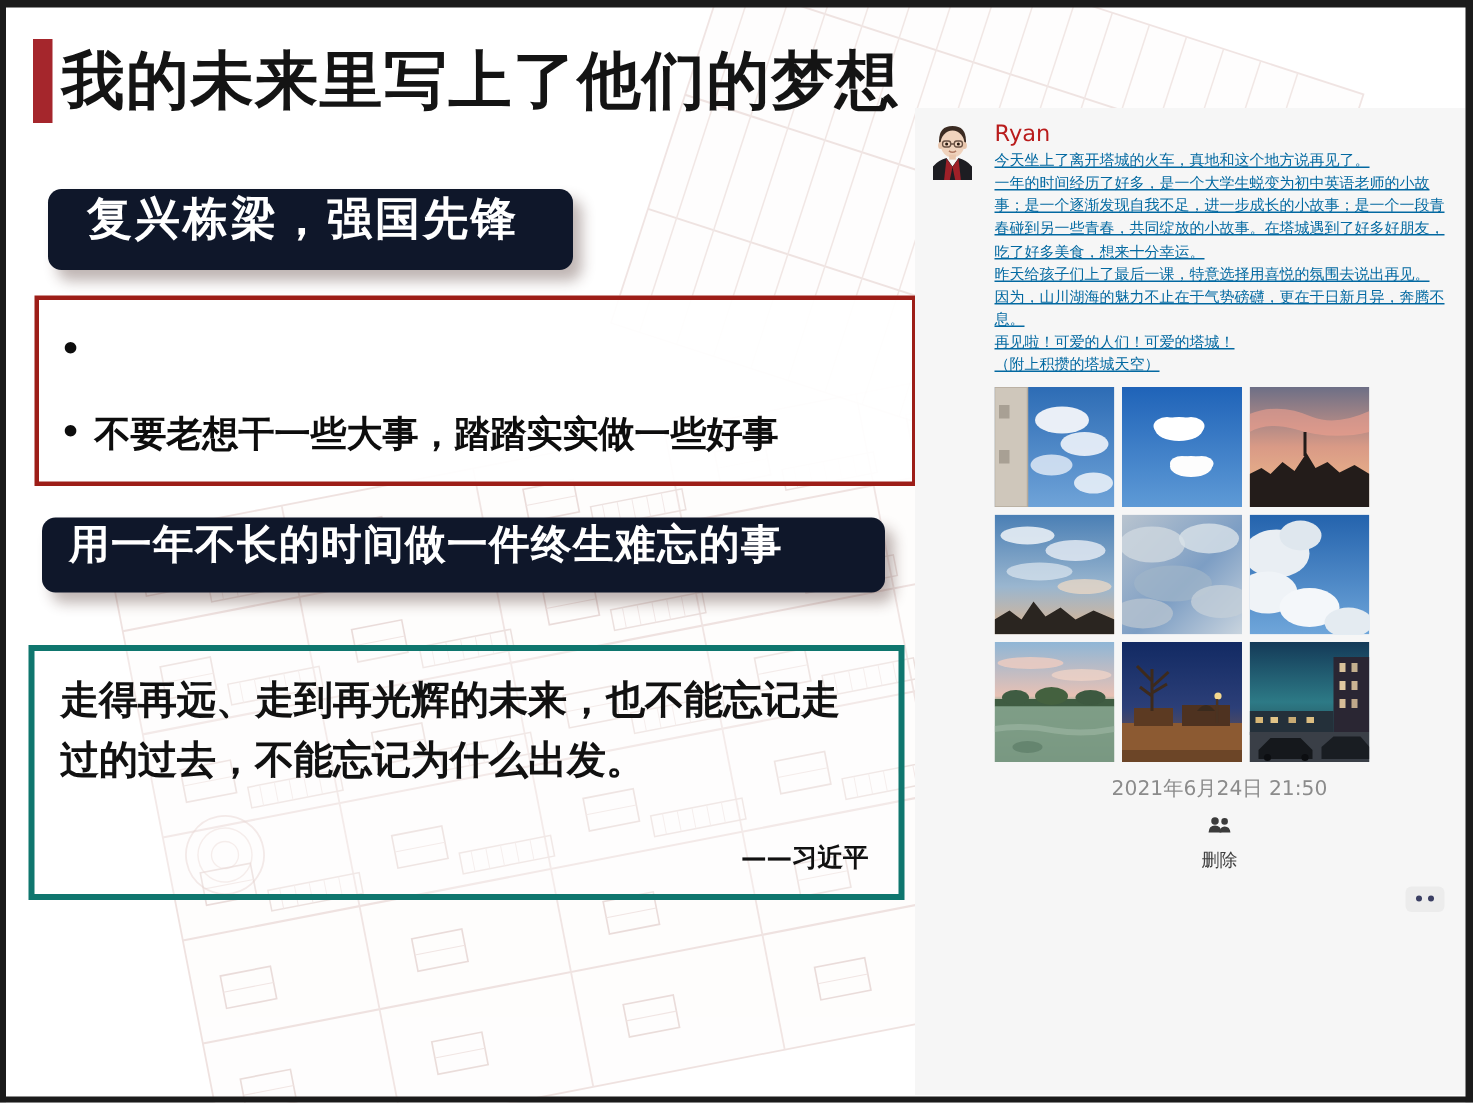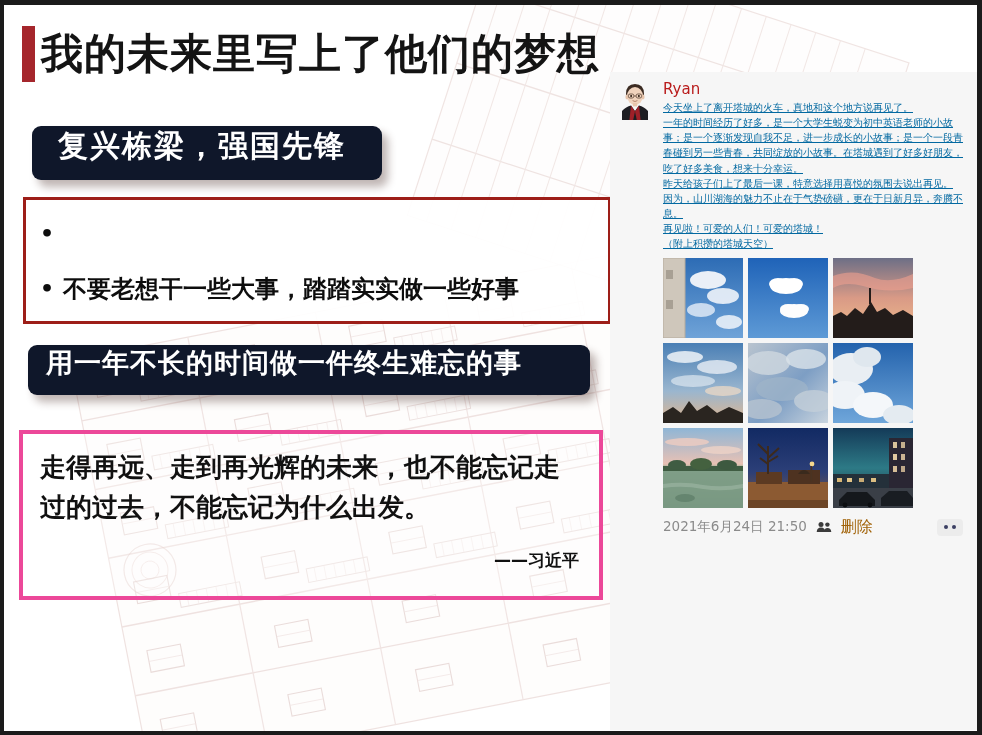--- a/index.html
+++ b/index.html
@@ -89,23 +89,23 @@
     font-family: "DejaVu Sans", "Liberation Sans", sans-serif;
   }
   .bullet-dot { font-size: 22px; line-height: 1.15; width: 10px; }
   .bullet-row:nth-child(1) { margin-top: 5px; }
   .bullet-row:nth-child(2) { margin-bottom: 9px; }
 
   
   #quote-box {
     position: absolute; left: 19px; top: 430px;
     width: 584px; height: 170px;
-    border: 4px solid #ec4899;
+    border: 4px solid #0f766e;
     background: rgba(255,255,255,0.26);
-    padding: 13px 16px 18px 17px;
+    padding: 13px 16px 7px 17px;
     display: flex; flex-direction: column; justify-content: space-between;
   }
   #quote-text {
     font-size: 26px; font-weight: 700; color: #111111;
     line-height: 1.55; letter-spacing: 0px;
     font-family: "DejaVu Sans", "Liberation Sans", sans-serif;
   }
   #quote-attribution {
     align-self: flex-end;
     font-size: 17px; font-weight: 700; color: #111111;
@@ -149,29 +149,30 @@
     gap: 5px;
   }
   .photo { width: 80px; height: 80px; overflow: hidden; position: relative; }
   .photo svg { display: block; width: 80px; height: 80px; }
 
   
   #post-footer {
     margin-top: 9px; margin-left: 47px;
     display: flex; align-items: center; gap: 9px;
     width: 300px;
+    flex-direction: column;
   }
   #post-time {
     color: #8b8b8b; font-size: 13.5px;
     font-family: "DejaVu Sans", "Liberation Sans", sans-serif;
     white-space: nowrap;
   }
   #people-icon { display: flex; align-items: center; }
   #delete-button {
-    color: #a16207; font-size: 16px; cursor: pointer;
+    color: #404040; font-size: 12px; cursor: pointer;
     font-family: Liberation Sans, sans-serif;
   }
   #more-button {
     margin-left: auto;
     width: 26px; height: 17px; border-radius: 4px;
     background: #ececec;
     display: flex; align-items: center; justify-content: center; gap: 4px;
     cursor: pointer;
   }
   #more-button i { width: 4px; height: 4px; border-radius: 50%; background: #3b3f63; display:block; }

